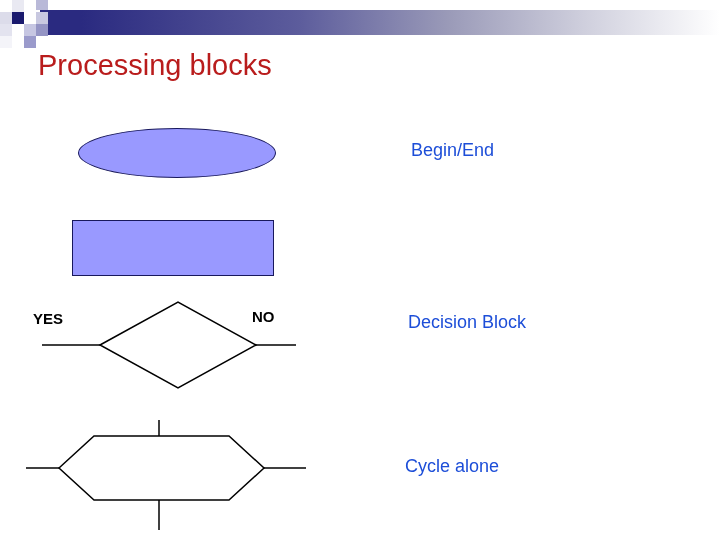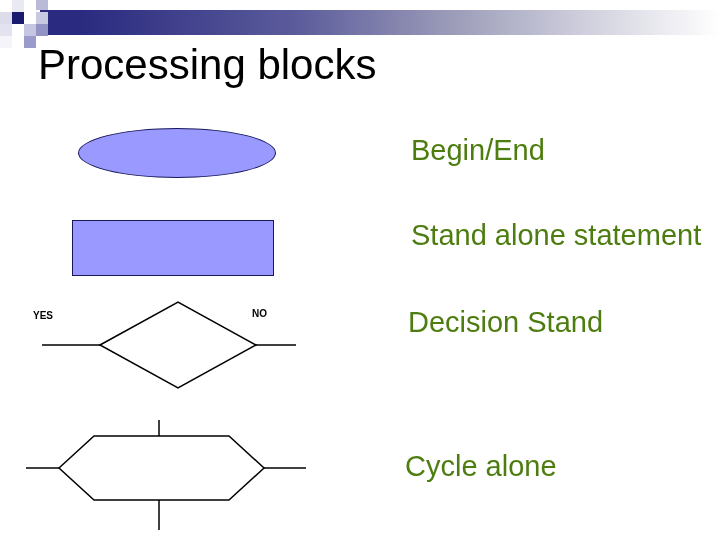--- a/index.html
+++ b/index.html
@@ -37,23 +37,23 @@
   }
   .decor-sq {
     position: absolute;
   }
 
   
   #page-title {
     position: absolute;
     left: 38px;
     top: 44px;
-    font-size: 42px;
+    font-size: 29px;
     line-height: 42px;
-    color: #000000;
+    color: #b91c1c;
     white-space: nowrap;
     font-weight: normal;
     letter-spacing: 0px;
   }
 
   
   .shape-ellipse {
     position: absolute;
     left: 78px;
     top: 128px;
@@ -93,34 +93,34 @@
   }
   .flow-poly {
     stroke: #000000;
     stroke-width: 1.5;
     fill: #ffffff;
   }
 
   
   .branch-label {
     position: absolute;
-    font-size: 10px;
+    font-size: 15px;
     font-weight: bold;
     color: #000000;
     white-space: nowrap;
   }
   #label-yes { left: 33px; top: 310px; }
   #label-no  { left: 252px; top: 308px; text-align: center; }
 
   
   .caption {
     position: absolute;
-    font-size: 29px;
+    font-size: 18px;
     line-height: 28px;
-    color: #4d7c0f;
+    color: #1d4ed8;
     white-space: nowrap;
     font-weight: normal;
   }
   #caption-begin-end   { left: 411px; top: 136px; }
   #caption-stand-alone { left: 411px; top: 221px; }
   #caption-decision    { left: 408px; top: 308px; }
   #caption-cycle       { left: 405px; top: 452px; }
 </style>
 </head>
 <body>
@@ -166,17 +166,16 @@
 
   <svg id="cycle-svg" class="shape-svg" width="310" height="125">
     <line class="flow-line" x1="145" y1="12" x2="145" y2="60" stroke="#000000"></line>
     <line class="flow-line" x1="12" y1="60" x2="45" y2="60" stroke="#000000"></line>
     <polygon class="flow-poly" points="45,60 80,28 215,28 250,60 215,92 80,92" stroke="#000000"></polygon>
     <line class="flow-line" x1="250" y1="60" x2="292" y2="60" stroke="#000000"></line>
     <line class="flow-line" x1="145" y1="92" x2="145" y2="122" stroke="#000000"></line>
   </svg>
 
   <div id="caption-begin-end" class="caption">Begin/End</div>
-  <div id="caption-stand-alone" class="caption">Stand alone statement</div>
-  <div id="caption-decision" class="caption">Decision Stand</div>
+  <div id="caption-decision" class="caption">Decision Block</div>
   <div id="caption-cycle" class="caption">Cycle alone</div>
 
 </div>
 
 </body></html>

